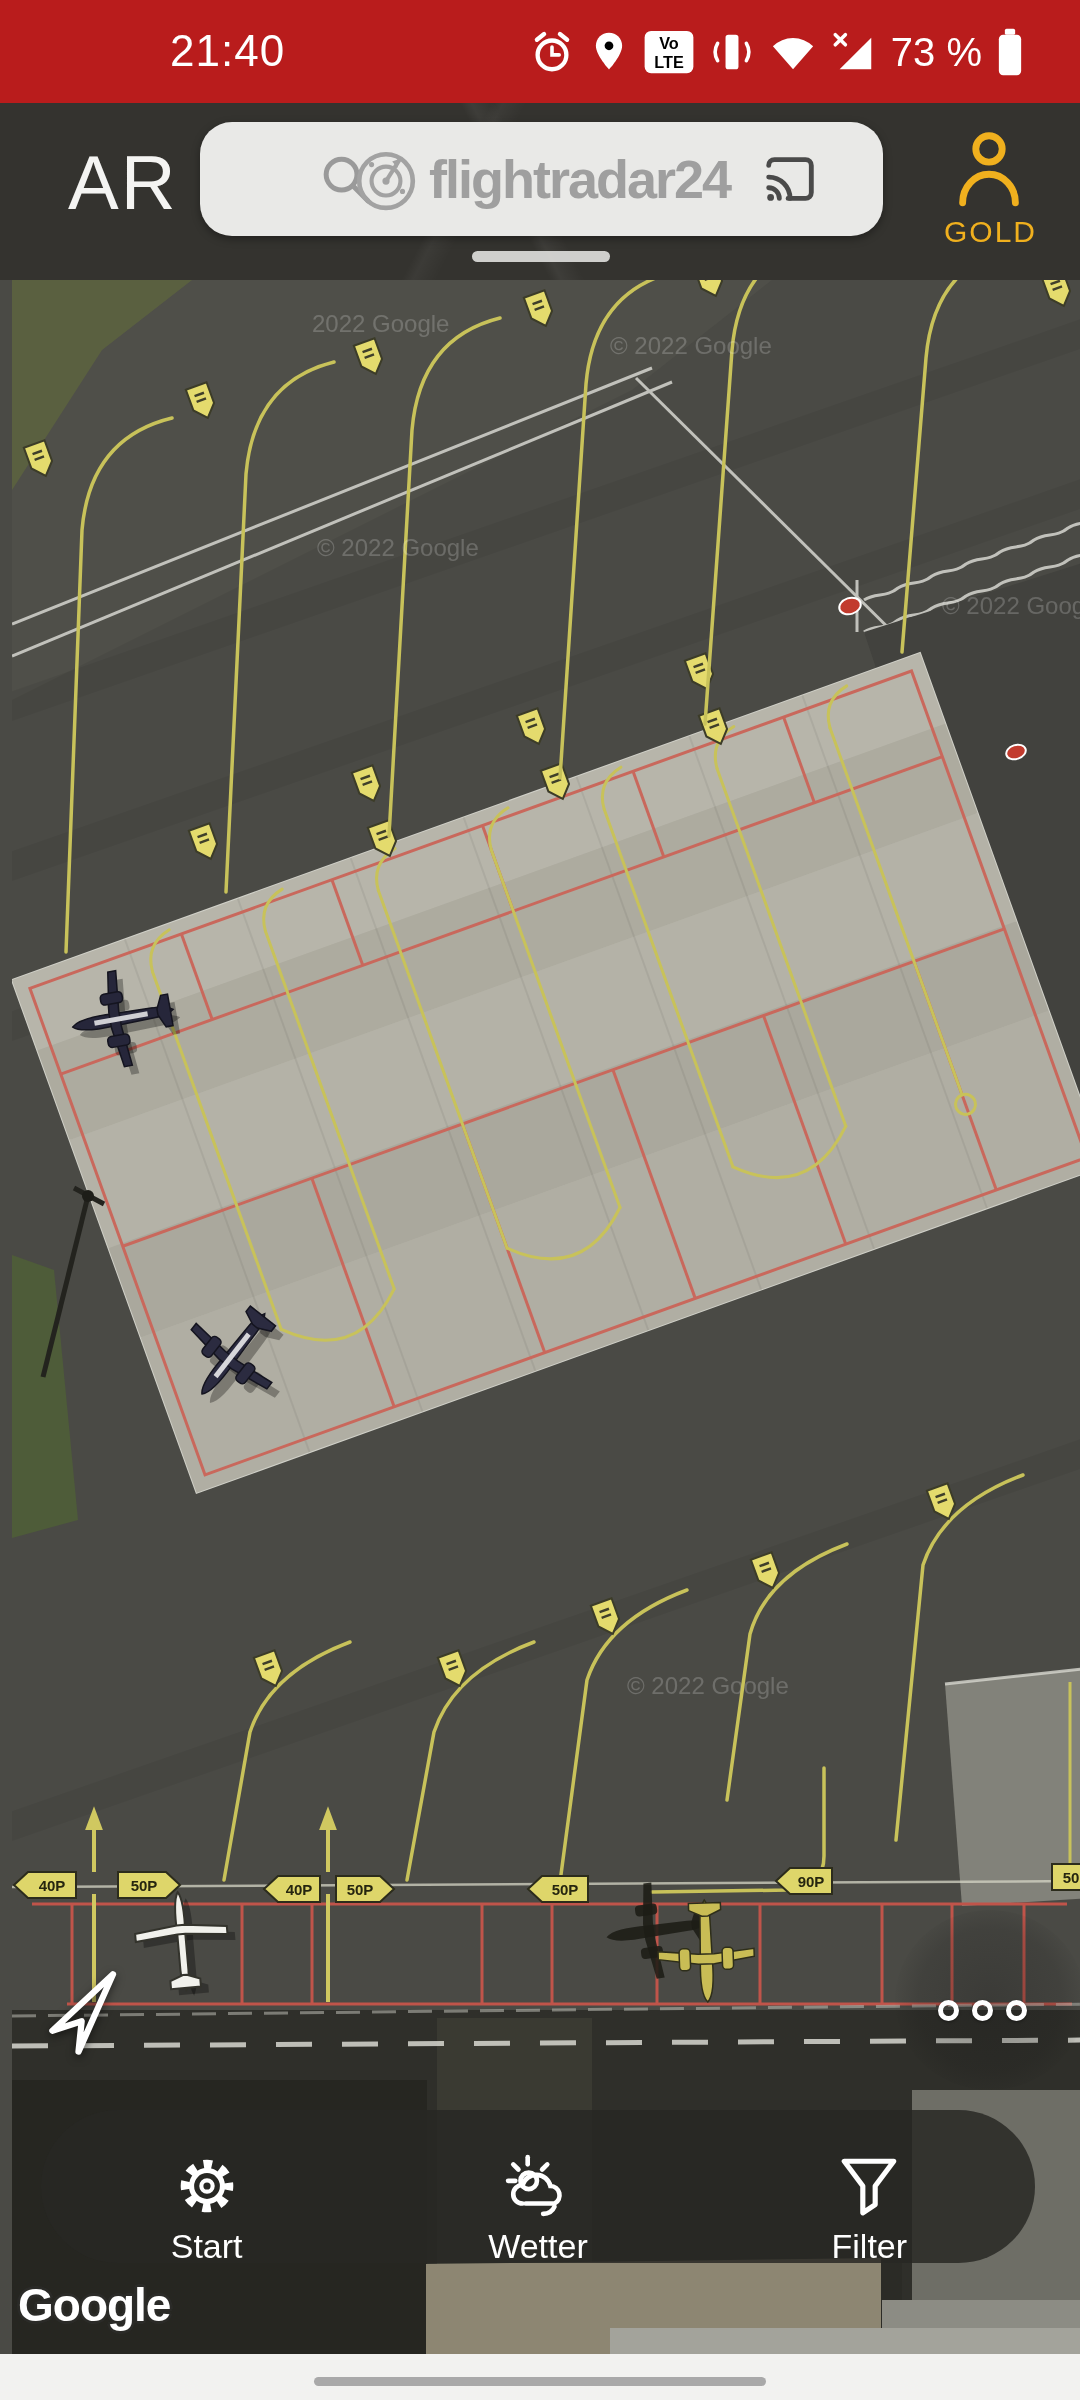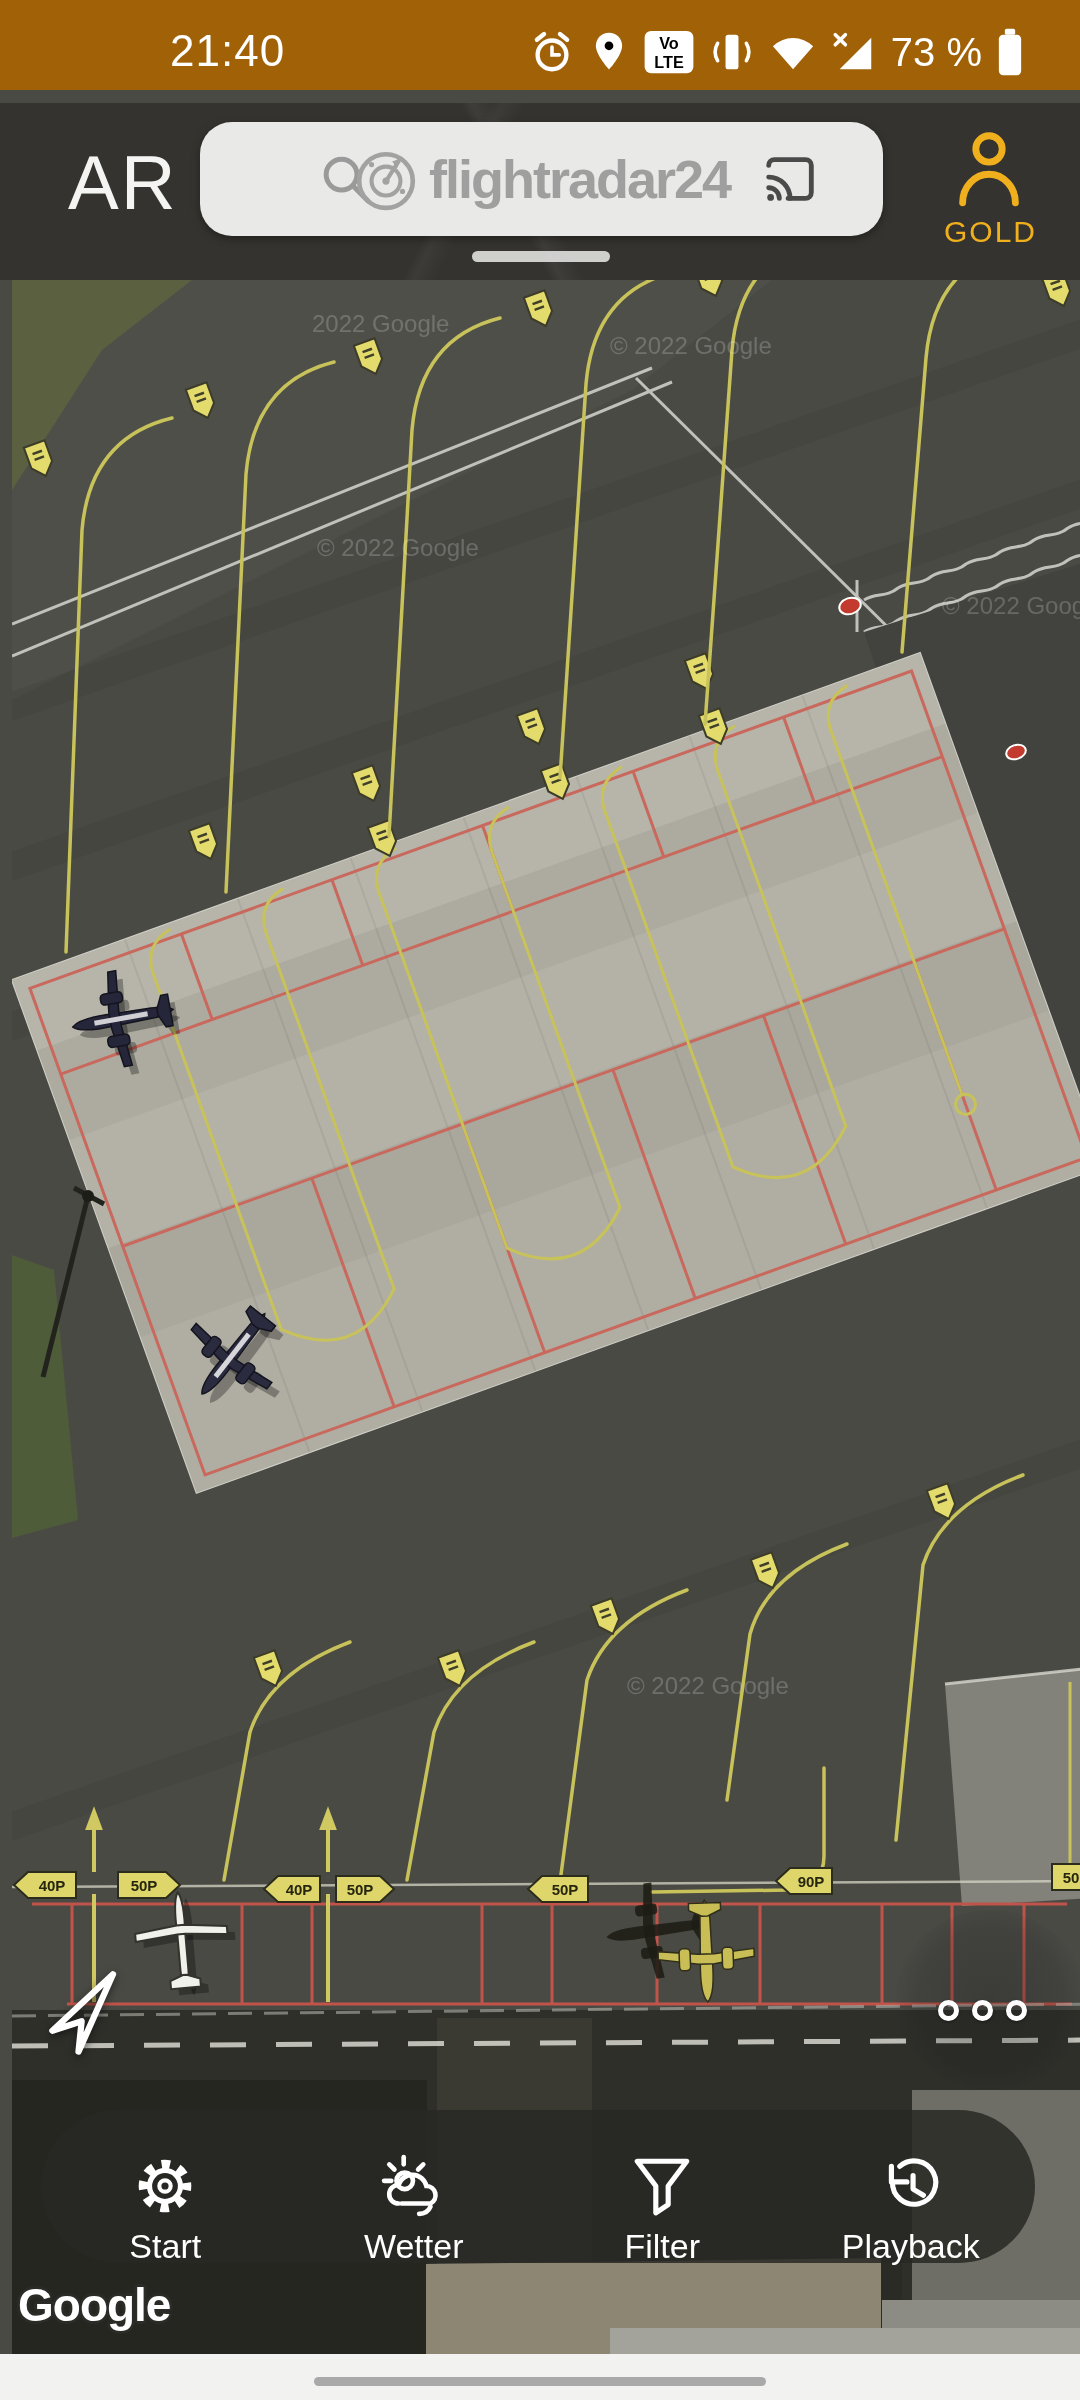--- a/index.html
+++ b/index.html
@@ -1,20 +1,20 @@
 <!DOCTYPE html>
 <html><head>
 <meta charset="utf-8">
 <style>
   html,body{margin:0;padding:0;background:#000;}
   #screen{position:relative;width:1080px;height:2400px;overflow:hidden;background:#4a4a45;
           font-family:"Liberation Sans",sans-serif;}
   .ab{position:absolute;}
   
-  .statusbar{left:0;top:0;width:1080px;height:90px;background:#a16207;}
+  .statusbar{left:0;top:0;width:1080px;height:103px;background:#b91c1c;}
   .st-time{left:170px;top:26px;color:#fff;font-size:44px;letter-spacing:1px;}
   .st-icons{right:56px;top:24px;display:flex;align-items:center;gap:14px;height:56px;}
   .st-icons svg{display:block;}
   .st-pct{color:#fff;font-size:40px;white-space:nowrap;}
   
   .header{left:0;top:103px;width:1080px;height:177px;background:#34332f;
     background-image:linear-gradient(63deg,transparent 47%,rgba(255,255,255,.05) 48%,transparent 50%),
                      linear-gradient(117deg,transparent 42%,rgba(255,255,255,.04) 43%,transparent 45%);}
   .ar-btn{left:68px;top:42px;color:#f4f4f2;font-size:76px;font-weight:400;letter-spacing:2px;line-height:1;}
   .search{left:200px;top:19px;width:683px;height:114px;background:#e9e9e7;border-radius:32px;
@@ -450,30 +450,20 @@
           </g>
         </svg>
       <span class="tb-label">Wetter</span>
     </div>
     <div class="tb-item">
       <svg width="66" height="66" viewBox="0 0 64 64">
           <path d="M8 8 h48 l-18 24 v18 l-12 8 v-26 z" fill="none" stroke="#fff" stroke-width="5" stroke-linejoin="round"></path>
         </svg>
       <span class="tb-label">Filter</span>
     </div>
-    <div class="tb-item">
-      <svg width="66" height="66" viewBox="0 0 64 64">
-          <g stroke="#fff" stroke-width="5" fill="none" stroke-linecap="round" stroke-linejoin="round">
-            <path d="M13 13 v15 h15"></path>
-            <path d="M14 28 a21 21 0 1 0 7 -15"></path>
-            <path d="M34 22 v13 l10 6"></path>
-          </g>
-        </svg>
-      <span class="tb-label">Playback</span>
-    </div>
   </div>
 
   <div class="ab glogo">Google</div>
   <div class="ab navbar">
     <div class="navhandle"></div>
   </div>
 
 </div>
 
 </body></html>

